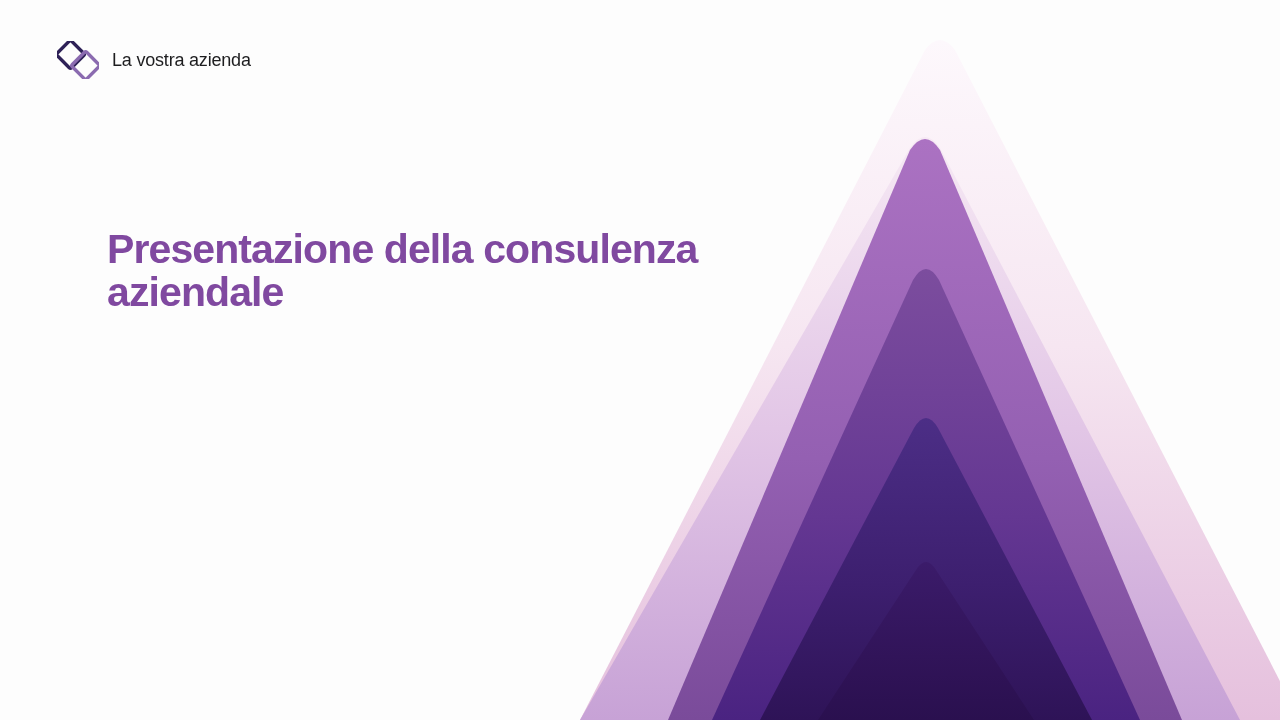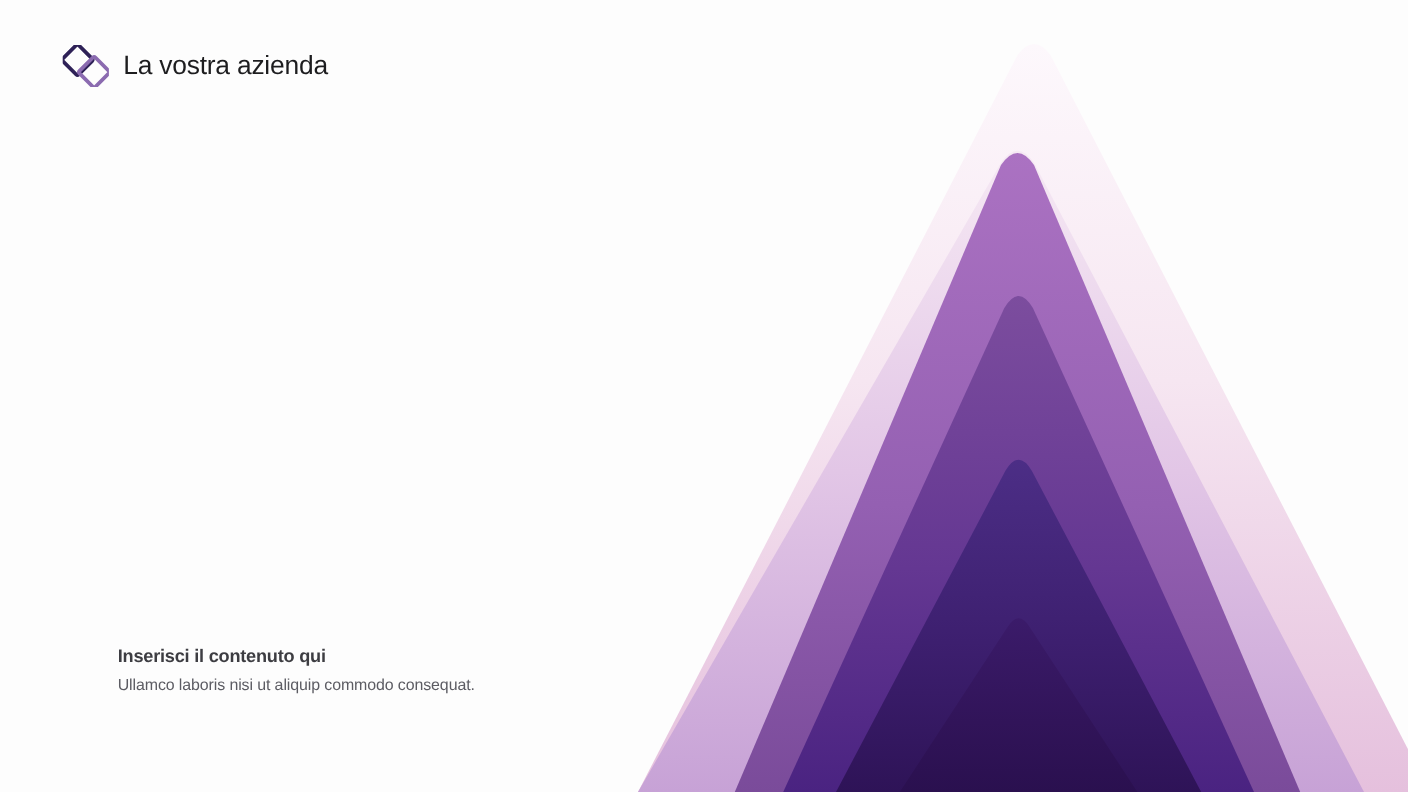--- a/index.html
+++ b/index.html
@@ -36,21 +36,21 @@
     position:absolute;
     left:57px;
     top:41px;
     display:flex;
     align-items:center;
     gap:13px;
     z-index:5;
   }
   #brand-mark { width:42px; height:38px; display:block; flex:none; }
   #brand-name {
-    font-size:24px;
+    font-size:18px;
     letter-spacing:-0.2px;
     color:#1d1d1f;
     font-weight:400;
     white-space:nowrap;
   }
 
   
   #content {
     position:absolute;
     left:107px;
@@ -155,20 +155,17 @@
 
   <div id="brand">
     <svg id="brand-mark" viewBox="0 0 42 38" xmlns="http://www.w3.org/2000/svg">
       <rect x="3.2" y="3.2" width="20.4" height="20.4" rx="1.6" transform="rotate(45 13.4 13.4)" fill="none" stroke="#2e2157" stroke-width="3.4"></rect>
       <rect x="18.4" y="14.4" width="20.4" height="20.4" rx="1.6" transform="rotate(45 28.6 24.6)" fill="none" stroke="#8b6bb0" stroke-width="3.4"></rect>
     </svg>
     <span id="brand-name">La vostra azienda</span>
   </div>
 
   <div id="content">
+    <h1 id="slide-title">Presentazione della consulenza aziendale</h1>
 
-    <div id="footnote">
-      <div id="footnote-title">Inserisci il contenuto qui</div>
-      <div id="footnote-body">Ullamco laboris nisi ut aliquip commodo consequat.</div>
-    </div>
   </div>
 
 </div>
 
 </body></html>

